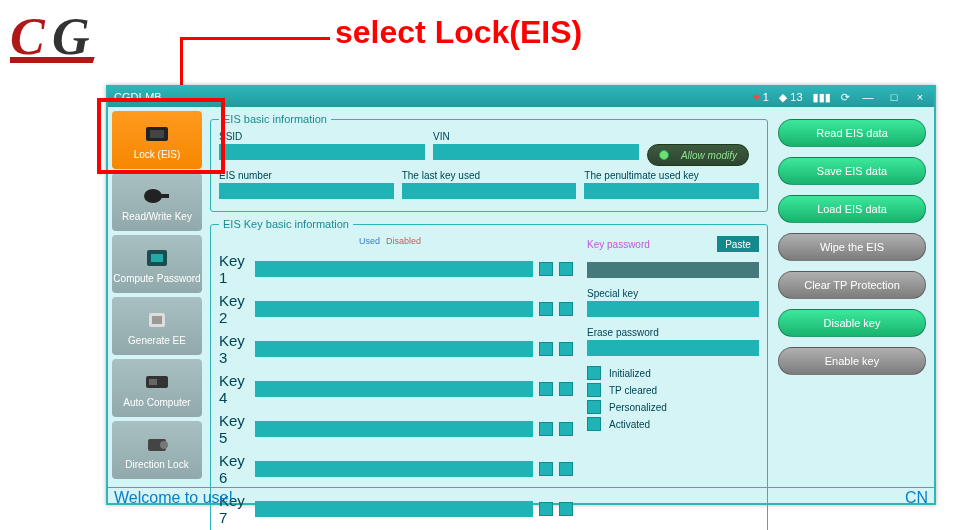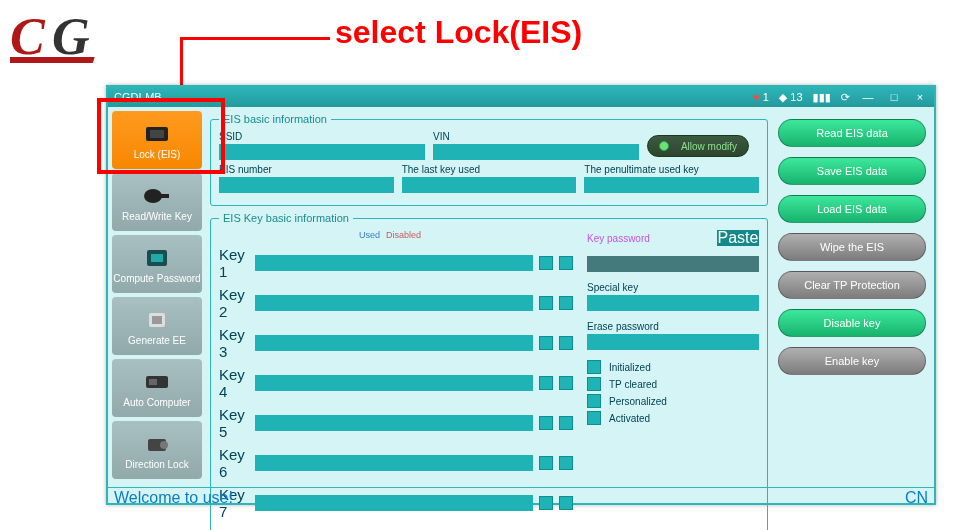--- a/index.html
+++ b/index.html
@@ -139,21 +139,22 @@
   }
   .allow-mod {
     width: 102px; height: 22px;
     background: linear-gradient(#3d5a3f, #2d4530);
     border: 1px solid #1a3a1c;
     border-radius: 11px;
     color: #8de08f;
     font-size: 10px;
     display: flex; align-items: center; justify-content: center;
     gap: 12px;
-    margin-top: 4px;
+    margin-top: 13px;
+    font-style: italic;
   }
   .allow-dot { width: 10px; height: 10px; border-radius: 50%; background: #6fe073; border: 1px solid #2a5; }
   .keygrid {
     display: flex; gap: 8px;
   }
   .keyleft { flex: 1; }
   .keyright { width: 178px; padding-left: 6px; }
   .keyhead {
     display: flex; font-size: 9px; gap: 6px; margin-bottom: 6px; padding-left: 140px;
   }
@@ -167,21 +168,21 @@
   .chk {
     width: 14px; height: 14px;
     background: #1fb3b6;
     border: 1px solid #0d8e91;
   }
   .kpw-lbl { color: #c455d8; font-size: 10px; }
   .kpw-row { display:flex; align-items:center; gap:6px; }
   .kpw-bar { flex:1; height: 16px; background: #457a7c; }
   .paste-btn {
     width: 42px; height: 16px; background: #15888b; color: #fff;
-    font-size: 16px; display:flex; align-items:center; justify-content:center;
+    font-size: 10px; display:flex; align-items:center; justify-content:center;
   }
   .statrow {
     display: flex; align-items: center; gap: 8px; margin: 3px 0; font-size: 10px; color: #045;
   }
   .bigbtn {
     height: 28px;
     border-radius: 14px;
     font-size: 11px;
     color: #fff;
     display: flex; align-items: center; justify-content: center;

